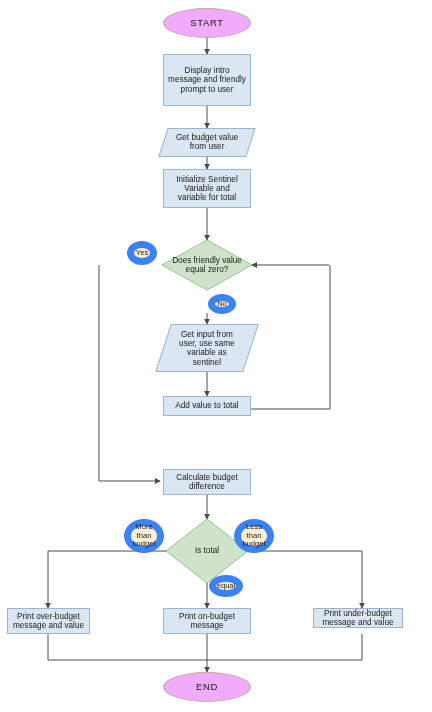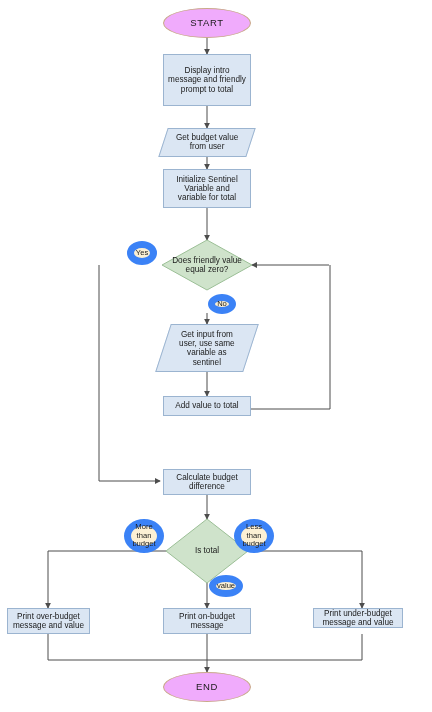--- a/index.html
+++ b/index.html
@@ -141,21 +141,21 @@
     <polygon points="207,240 252,265 207,290 162,265" fill="#cfe3cb" stroke="#9bbf96" stroke-width="1"></polygon>
 
     <polygon points="207,519 248,551 207,583 166,551" fill="#cfe3cb" stroke="#9bbf96" stroke-width="1"></polygon>
   </svg>
 
   <div class="node terminal" style="left:163px; top:8px; width:88px; height:30px;">
     <span>START</span>
   </div>
 
   <div class="node process" style="left:163px; top:54px; width:88px; height:52px; padding:3px;">
-    <span>Display intro message and friendly prompt to total</span>
+    <span>Display intro message and friendly prompt to user</span>
   </div>
 
   <div class="node io" style="left:163px; top:128px; width:88px; height:29px; padding:2px 6px;">
     <span>Get budget value from user</span>
   </div>
 
   <div class="node process" style="left:163px; top:169px; width:88px; height:39px; padding:10px;">
     <span>Initialize Sentinel Variable and variable for total</span>
   </div>
 
@@ -193,21 +193,21 @@
 
   <div class="edgelabel" style="left:124px; top:519px; width:40px; height:34px;">
     <span>More than budget</span>
   </div>
 
   <div class="edgelabel" style="left:234px; top:519px; width:40px; height:34px;">
     <span>Less than budget</span>
   </div>
 
   <div class="edgelabel" style="left:209px; top:575px; width:34px; height:22px;">
-    <span>value</span>
+    <span>equal</span>
   </div>
 
   <div class="node process" style="left:163px; top:608px; width:88px; height:26px; padding:2px;">
     <span>Print on-budget message</span>
   </div>
 
   <div class="node process" style="left:7px; top:608px; width:83px; height:26px; padding:2px;">
     <span>Print over-budget message and value</span>
   </div>
 

